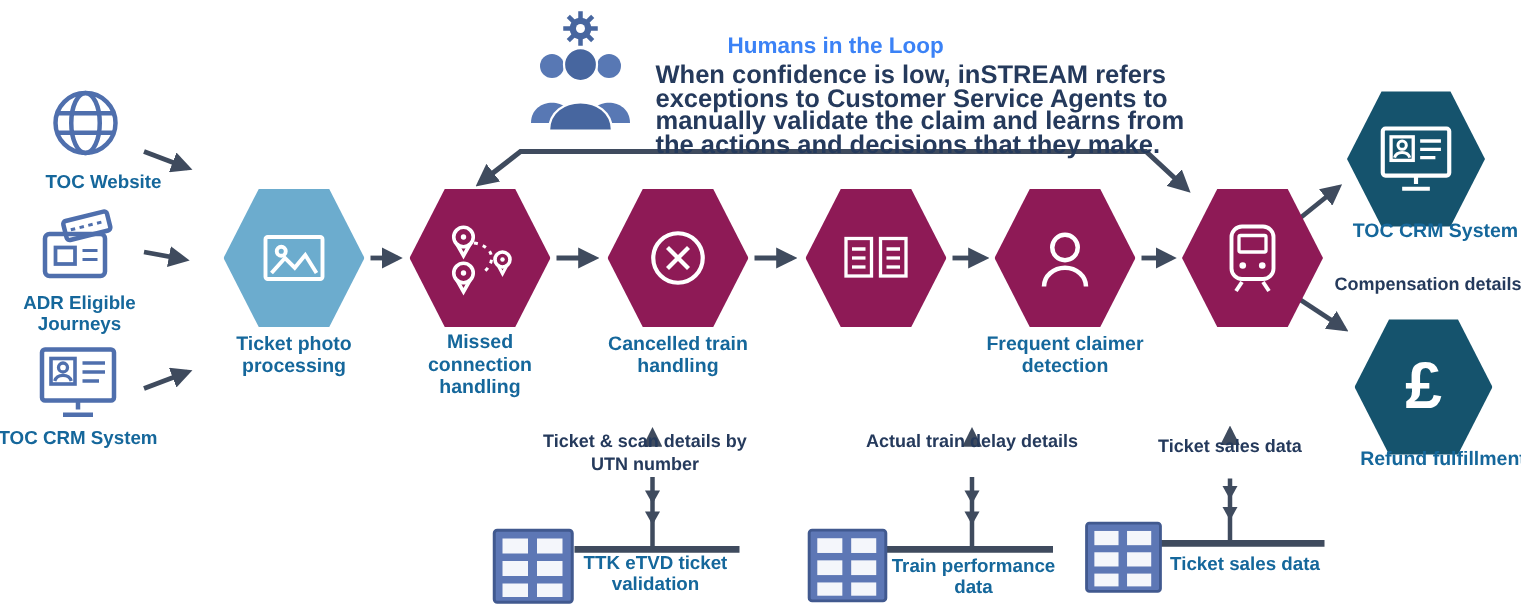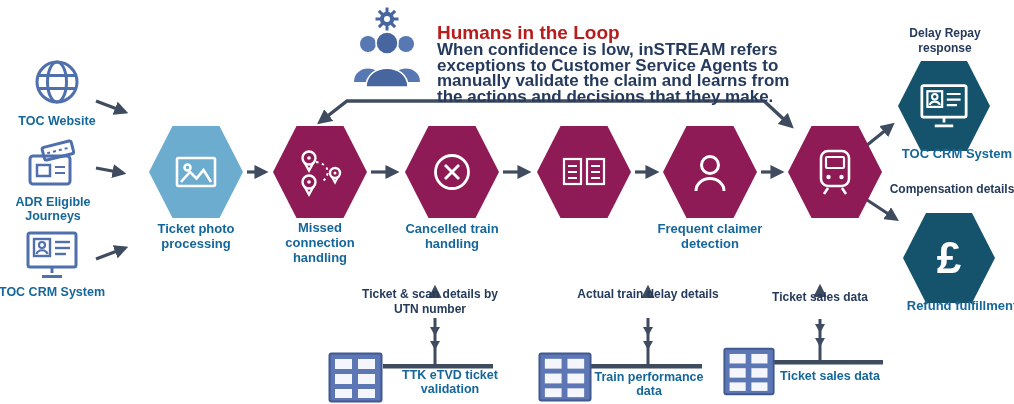--- a/index.html
+++ b/index.html
@@ -10,21 +10,21 @@
   .overlay{position:absolute;left:0;top:0;z-index:1;}
   .node{position:absolute;z-index:2;display:flex;align-items:center;justify-content:center;}
   .hex{clip-path:polygon(25% 1%, 75% 1%, 100% 50%, 75% 99%, 25% 99%, 0 50%);}
   .hex-blue{background:#6cacce;}
   .hex-maroon{background:#8e1a56;}
   .hex-teal{background:#15536d;}
   .lbl{position:absolute;z-index:3;text-align:center;font-weight:bold;}
   .lbl-teal{color:#15679b;font-size:13px;line-height:15px;}
   .lbl-teal-sm{color:#15679b;font-size:12.5px;line-height:14px;}
   .lbl-navy{color:#253a5c;font-size:12px;line-height:14.5px;}
-  .title{position:absolute;z-index:3;color:#b91c1c;font-size:19px;font-weight:bold;}
+  .title{position:absolute;z-index:3;color:#3b82f6;font-size:15px;font-weight:bold;margin-left:48px;}
   .body-text{position:absolute;z-index:3;color:#253a5c;font-size:17px;line-height:15.5px;font-weight:bold;}
   .pound{color:#fff;font-size:44px;font-weight:bold;line-height:1;}
 </style>
 </head>
 <body>
 
 <div class="canvas">
 
   <svg class="overlay" width="1014" height="404" viewBox="0 0 1014 404">
     <defs>
@@ -69,21 +69,21 @@
   <div class="node" style="left:30px;top:55px;width:54px;height:54px;">
     <svg viewBox="0 0 54 54" width="54" height="54">
       <g stroke="#4f6fad" stroke-width="3" fill="none">
         <circle cx="27" cy="27" r="20"></circle>
         <ellipse cx="27" cy="27" rx="9.5" ry="20"></ellipse>
         <line x1="8" y1="20.5" x2="46" y2="20.5"></line>
         <line x1="8" y1="33.5" x2="46" y2="33.5"></line>
       </g>
     </svg>
   </div>
-  <div class="lbl lbl-teal-sm" style="left:0px;top:114px;width:114px;">TOC Website</div>
+  <div class="lbl lbl-teal-sm" style="left:12px;top:114px;width:114px;">TOC Website</div>
 
   <div class="node" style="left:26px;top:138px;width:52px;height:52px;">
     <svg viewBox="0 0 52 52" width="52" height="52">
       <g stroke="#4f6fad" stroke-width="3" fill="none">
         <g transform="rotate(-14 32 13)">
           <rect x="17" y="6" width="30" height="13" rx="2"></rect>
           <line x1="21" y1="12.5" x2="43" y2="12.5" stroke-dasharray="3 3" stroke-width="2"></line>
         </g>
         <rect x="4" y="18" width="40" height="28" rx="3"></rect>
         <rect x="11" y="27" width="13" height="11" stroke-width="2.5" fill="#fff"></rect>
@@ -209,21 +209,20 @@
         <path d="M6,76 c0,-18 28,-18 28,0 z" fill="#5878b4"></path>
         <path d="M44,76 c0,-18 28,-18 28,0 z" fill="#5878b4"></path>
         <circle cx="39" cy="37" r="11" stroke="#fff" stroke-width="1.5"></circle>
         <path d="M18,81 c0,-25 42,-25 42,0 z" stroke="#fff" stroke-width="1.5"></path>
       </g>
     </svg>
   </div>
   <div class="title" style="left:437px;top:22px;">Humans in the Loop</div>
   <div class="body-text" style="left:437px;top:42px;width:375px;">When confidence is low, inSTREAM refers exceptions to Customer Service Agents to manually validate the claim and learns from the actions and decisions that they make.</div>
 
-  <div class="lbl lbl-navy" style="left:884px;top:26px;width:122px;">Delay Repay response</div>
   <div class="node hex hex-teal" style="left:898px;top:60px;width:92px;height:92px;">
     <svg viewBox="0 0 56 52" width="52" height="48">
       <g stroke="#fff" stroke-width="3" fill="none">
         <rect x="4" y="4" width="48" height="34" rx="2"></rect>
         <rect x="10" y="10" width="16" height="17" stroke-width="2.4"></rect>
         <circle cx="18" cy="16" r="3" stroke-width="2.2"></circle>
         <path d="M12.5,25 c1.5,-5 9.5,-5 11,0" stroke-width="2.2"></path>
         <line x1="31" y1="13" x2="46" y2="13" stroke-width="2.4"></line>
         <line x1="31" y1="19" x2="46" y2="19" stroke-width="2.4"></line>
         <line x1="31" y1="25" x2="42" y2="25" stroke-width="2.4"></line>
@@ -247,21 +246,21 @@
       <g fill="#f4f6fb">
         <rect x="8" y="8" width="17" height="10"></rect>
           <rect x="31" y="8" width="17" height="10"></rect>
         <rect x="8" y="23" width="17" height="10"></rect>
           <rect x="31" y="23" width="17" height="10"></rect>
         <rect x="8" y="38" width="17" height="9"></rect>
           <rect x="31" y="38" width="17" height="9"></rect>
       </g>
     </svg>
   </div>
-  <div class="lbl lbl-teal-sm" style="left:383px;top:368px;width:108px;padding-left:13px;">TTK eTVD ticket validation</div>
+  <div class="lbl lbl-teal-sm" style="left:383px;top:368px;width:108px;">TTK eTVD ticket validation</div>
 
   <div class="lbl lbl-navy" style="left:574px;top:287px;width:148px;">Actual train delay details</div>
   <div class="node" style="left:537px;top:350px;width:56px;height:54px;">
     <svg viewBox="0 0 57 53" width="56" height="54">
       <rect x="2.5" y="2.5" width="52" height="48" rx="2" fill="#5d77b5" stroke="#41598f" stroke-width="2"></rect>
       <g fill="#f4f6fb">
         <rect x="8" y="8" width="17" height="10"></rect>
           <rect x="31" y="8" width="17" height="10"></rect>
         <rect x="8" y="23" width="17" height="10"></rect>
           <rect x="31" y="23" width="17" height="10"></rect>

